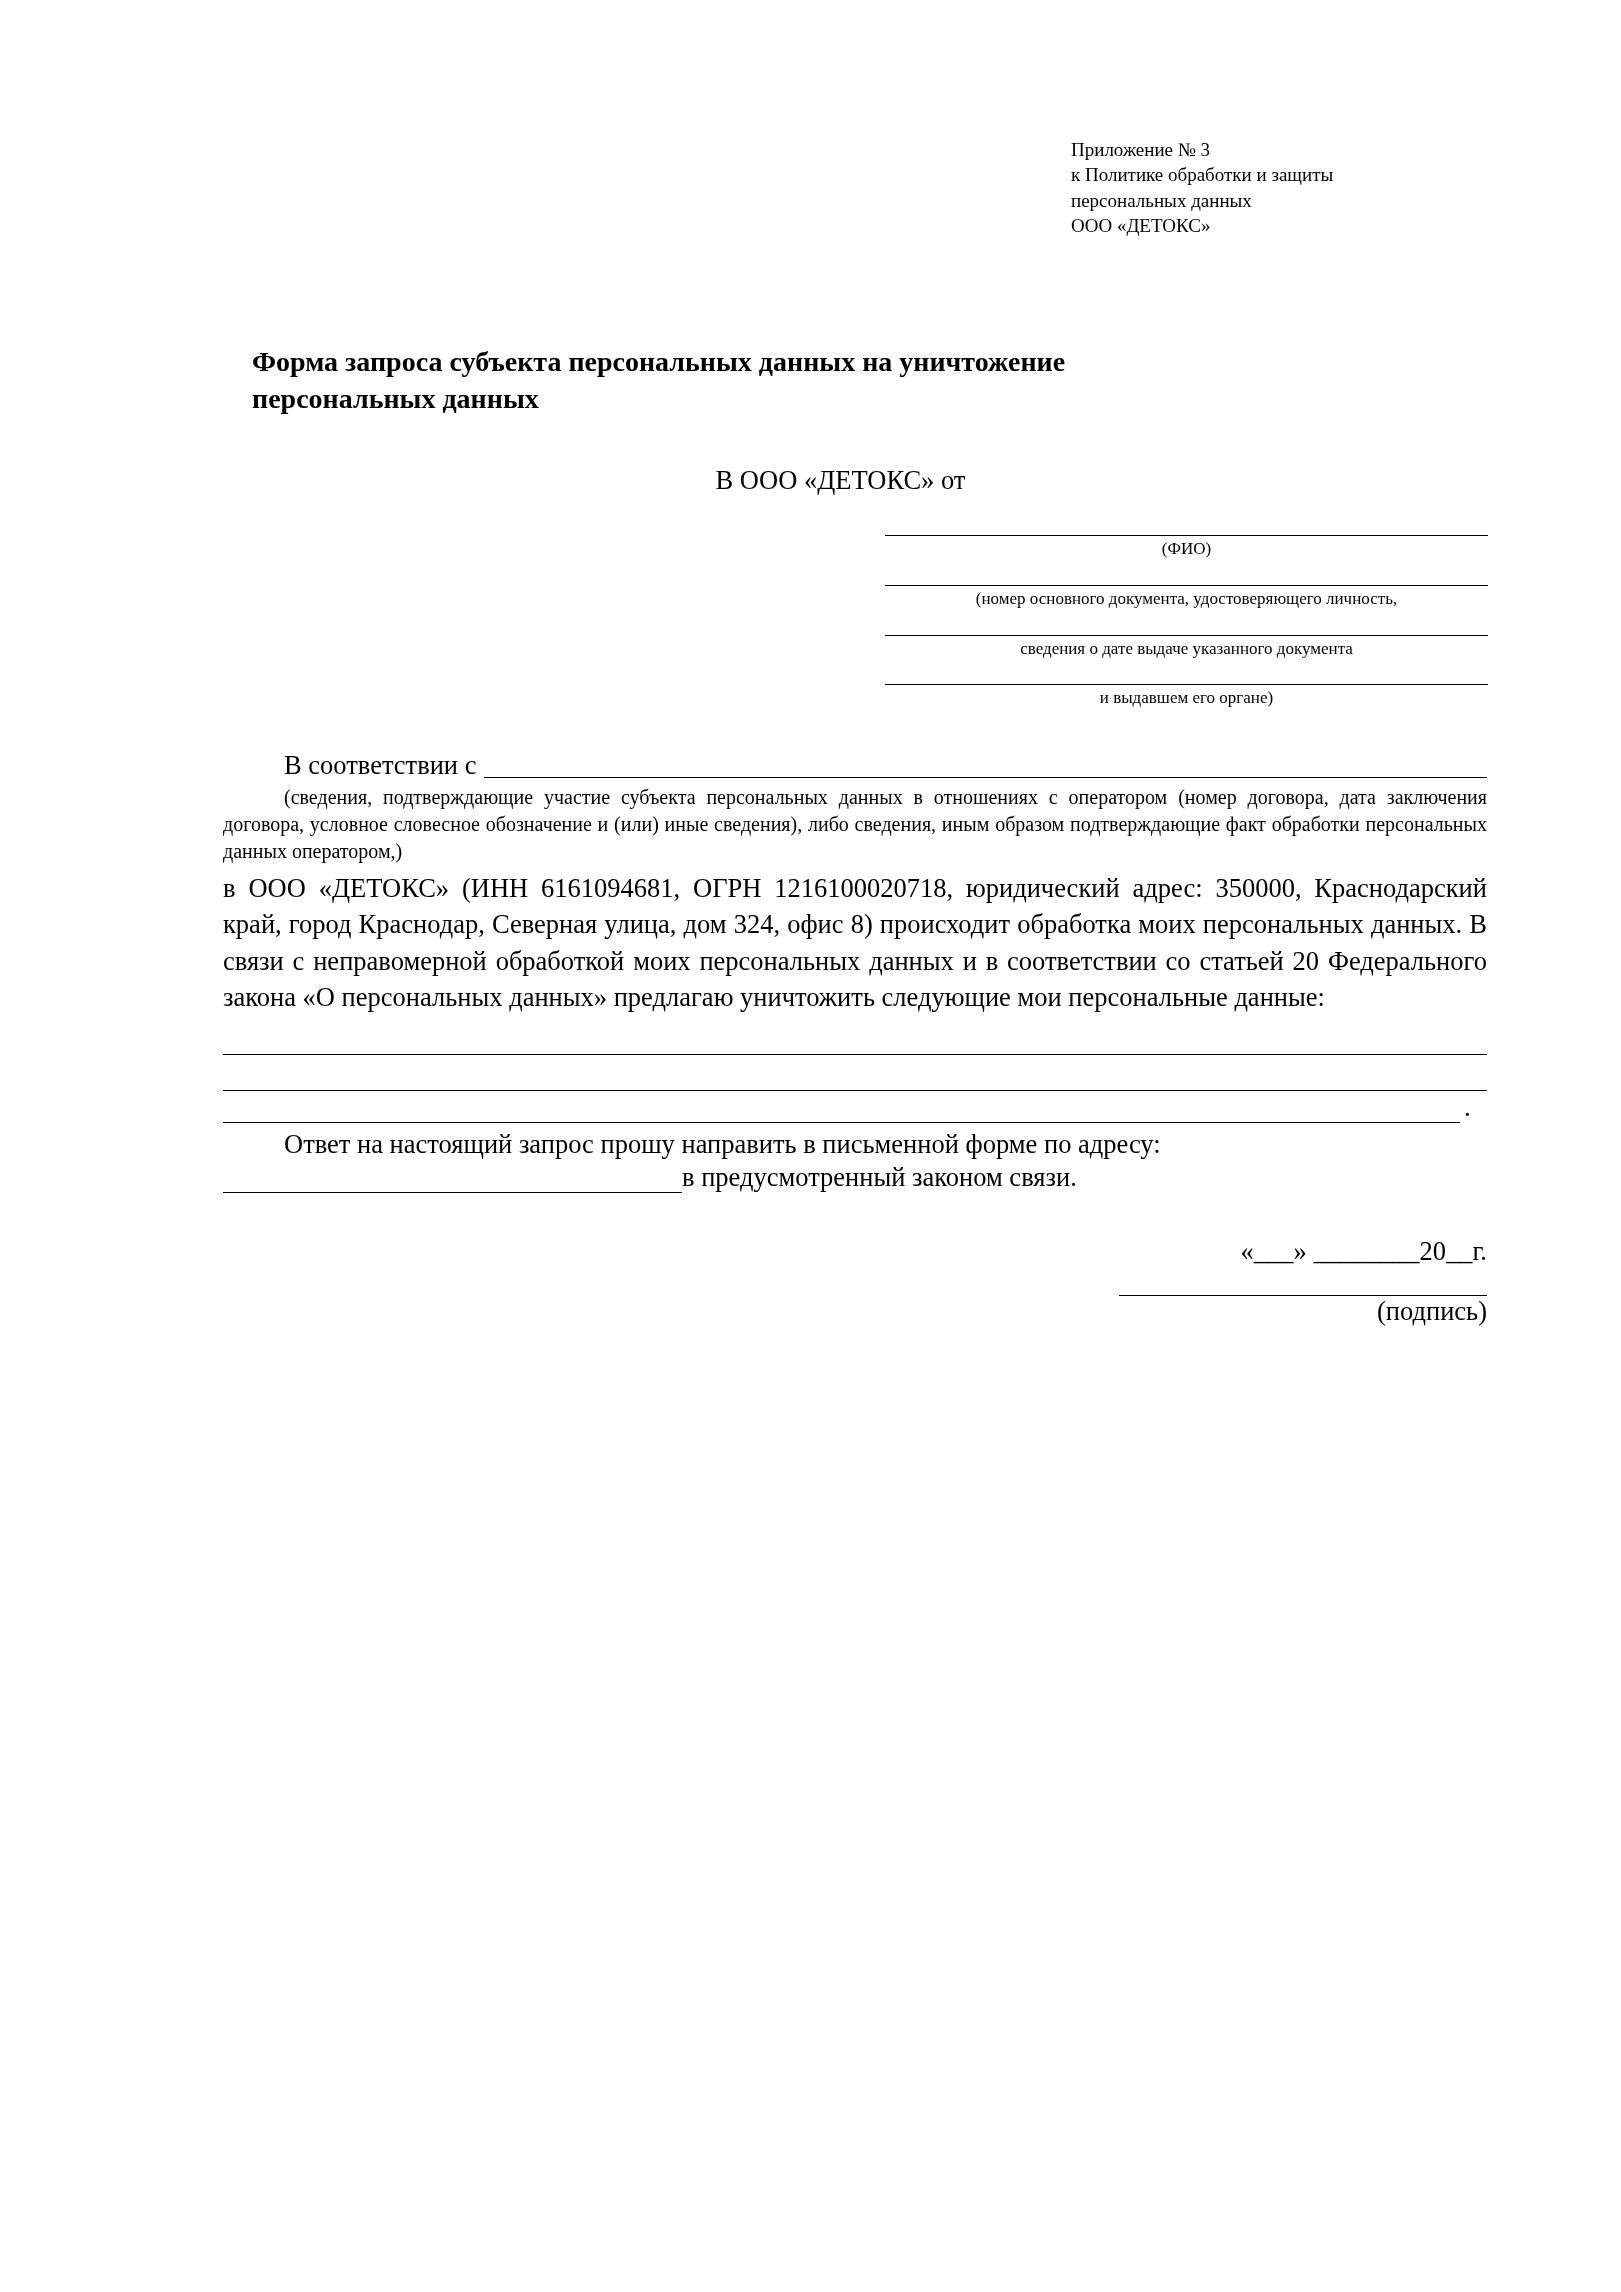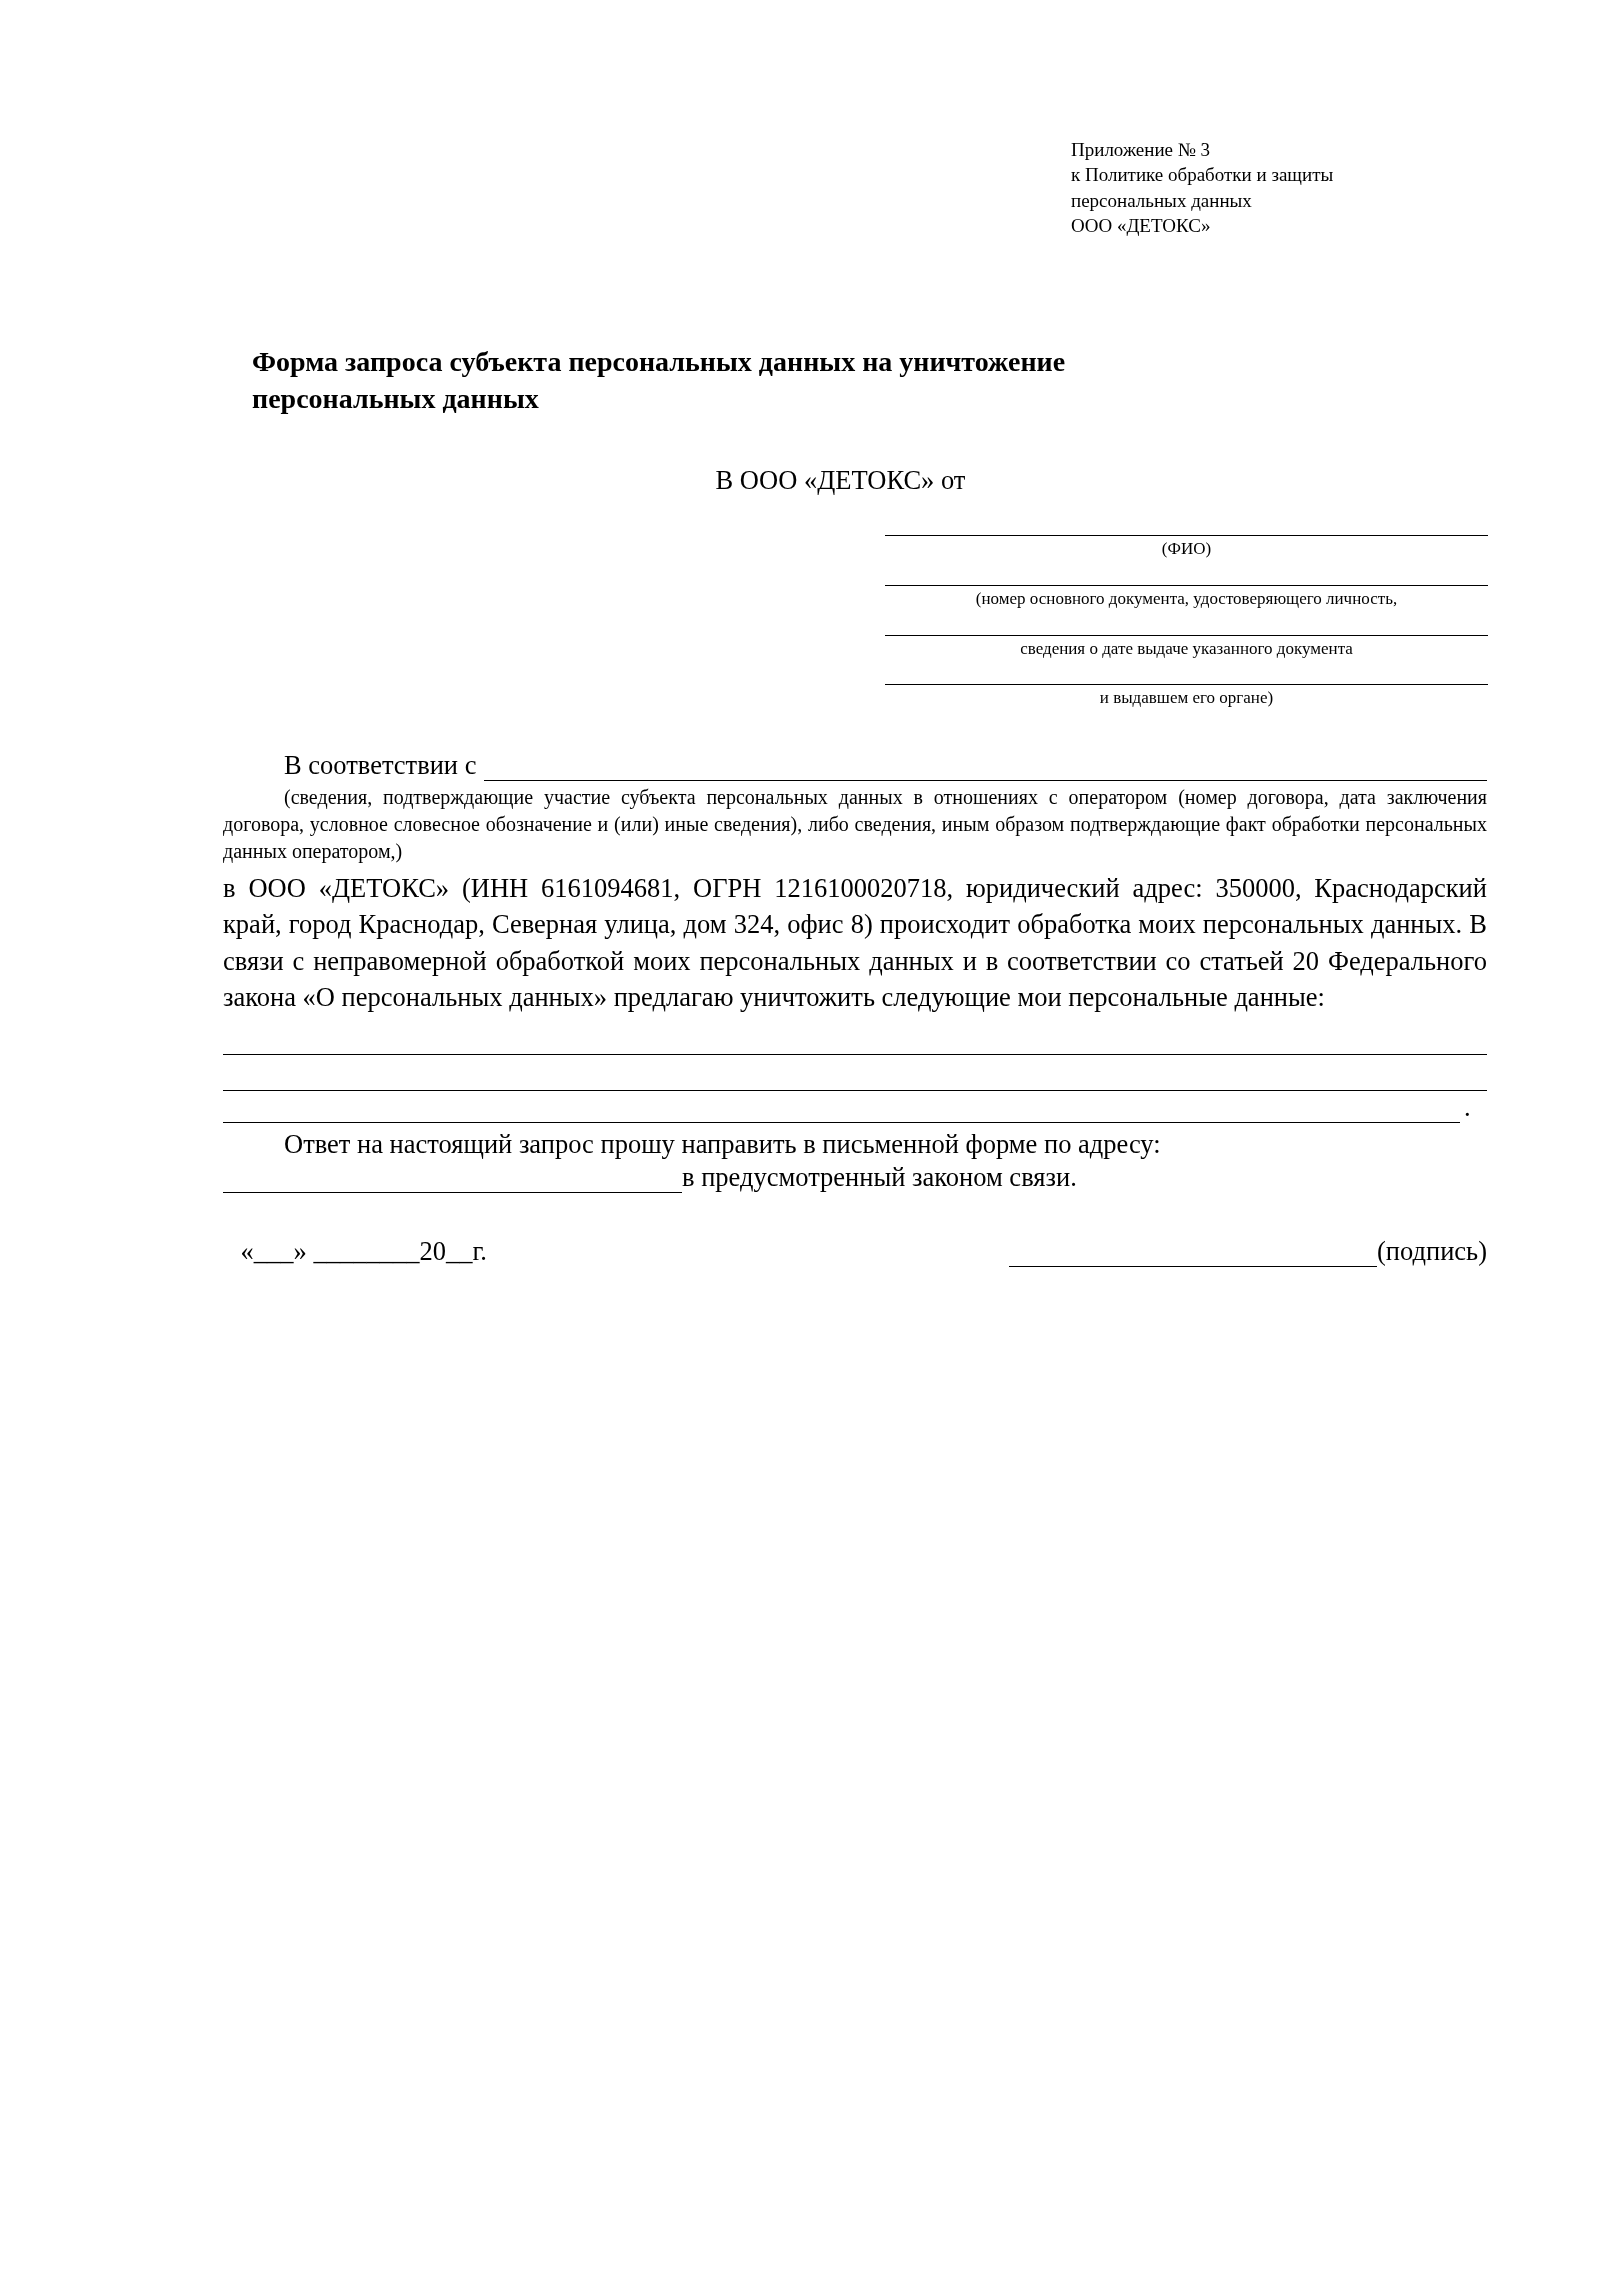--- a/index.html
+++ b/index.html
@@ -71,21 +71,21 @@
     font-size: 17px;
     line-height: 1.25;
     padding-top: 2px;
     white-space: nowrap;
   }
 
   
   .accord-row {
     margin-top: 41px;
     display: flex;
-    align-items: flex-end;
+    align-items: center;
     font-size: 26.5px;
   }
   .accord-label {
     white-space: nowrap;
     padding-left: 61px;
   }
   .accord-rule {
     flex: 1;
     border-bottom: 1.5px solid #000;
     height: 25.5px;
@@ -174,20 +174,21 @@
   .answer-row2 .txt {
     white-space: nowrap;
   }
 
   
   .sign-row {
     margin-top: 43px;
     display: flex;
     align-items: flex-end;
     font-size: 26.5px;
+    flex-direction: column;
   }
   .sign-date {
     white-space: nowrap;
     padding-left: 17.6px;
   }
   .sign-spacer {
     flex: 1;
   }
   .sign-line {
     width: 368px;

